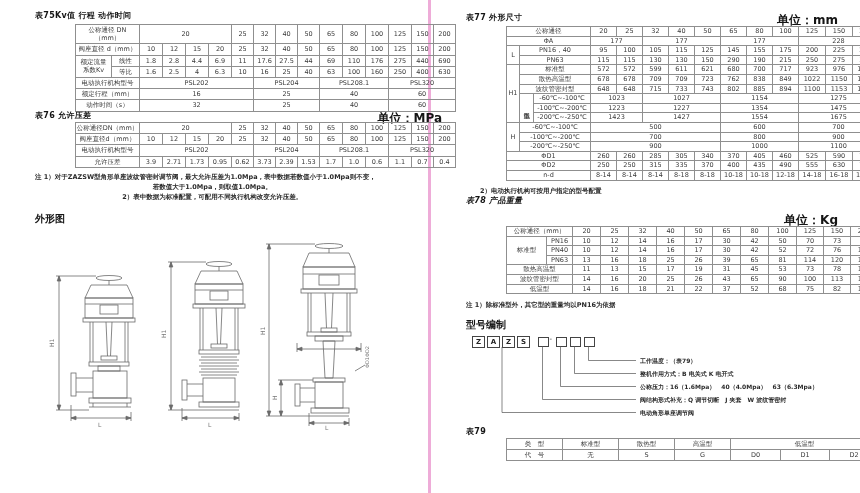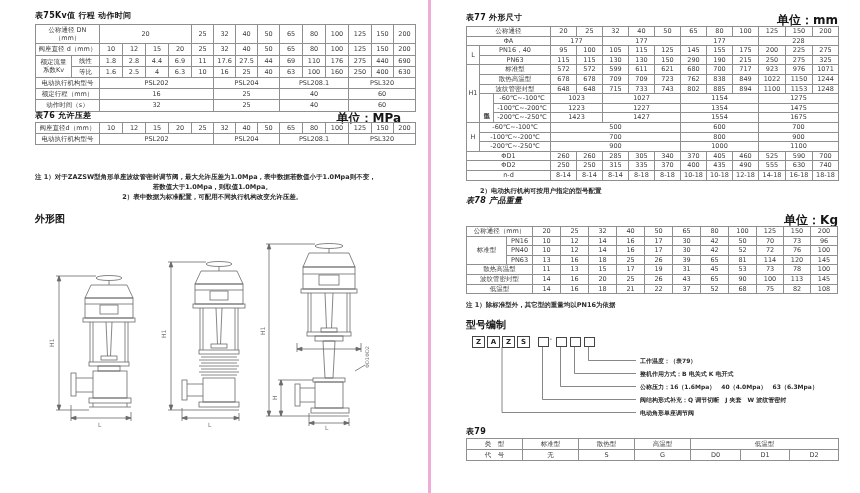--- a/index.html
+++ b/index.html
@@ -2,21 +2,21 @@
 <html><head>
 <meta charset="utf-8">
 <style>
   html,body{margin:0;padding:0;background:#fff;}
   .page{position:relative;width:860px;height:493px;background:#ffffff;overflow:hidden;
         font-family:"DejaVu Sans","Liberation Sans",sans-serif;color:#222;}
   .abs{position:absolute;}
   .title{font-size:8px;font-weight:bold;color:#151515;letter-spacing:0.3px;white-space:nowrap;}
   .unit{font-size:12px;font-weight:bold;color:#151515;white-space:nowrap;}
   .heading{font-size:10px;font-weight:bold;color:#151515;}
-  table{border-collapse:collapse;table-layout:fixed;}
+  table{border-collapse:collapse;table-layout:fixed;margin-left:40px;}
   td{border:0.8px solid #8f8f8f;font-size:6.5px;line-height:8.2px;text-align:center;
      vertical-align:middle;padding:1px 0;color:#3a3a3a;white-space:pre-line;overflow:hidden;}
   table.tight td{padding:0;line-height:8.6px;}
   td.vert{writing-mode:vertical-rl;text-orientation:upright;padding:0;font-size:6px;line-height:7px;}
   .note{font-size:6.5px;line-height:10px;font-weight:600;color:#2a2a2a;white-space:nowrap;}
   .note.ind{padding-left:14px;text-align:center;}
   .cap{position:absolute;transform:translateX(-50%);font-size:7px;font-weight:bold;
        color:#1a1a1a;white-space:nowrap;}
   .pink{position:absolute;top:0;width:2.5px;height:493px;}
   .lbox{position:absolute;width:11px;height:10px;border:0.9px solid #444;font-size:7px;
@@ -140,41 +140,55 @@
           <td colspan="2" rowspan="1">动作时间（s）</td>
           <td colspan="5" rowspan="1">32</td>
           <td colspan="3" rowspan="1">25</td>
           <td colspan="3" rowspan="1">40</td>
           <td colspan="3" rowspan="1">60</td>
         </tr>
       </tbody>
     </table>
 
   <div class="abs title" style="left:35px;top:110px;">表76 允许压差</div>
-  <div class="abs unit" style="right:459px;top:110px;margin-left:20px;">单位：MPa</div>
+  <div class="abs unit" style="right:418px;top:110px;margin-left:20px;">单位：MPa</div>
   <table class="abs" style="left:35px;top:122px;width:380px;">
       <colgroup>
         <col style="width: 36px;">
         <col style="width: 28px;">
         <col style="width: 23px;">
         <col style="width: 23px;">
         <col style="width: 23px;">
         <col style="width: 23px;">
         <col style="width: 22px;">
         <col style="width: 22px;">
         <col style="width: 22px;">
         <col style="width: 22px;">
         <col style="width: 23px;">
         <col style="width: 23px;">
         <col style="width: 23px;">
         <col style="width: 23px;">
         <col style="width: 22px;">
         <col style="width: 22px;">
       </colgroup>
       <tbody>
+        <tr>
+          <td colspan="2" rowspan="1">公称通径DN（mm）</td>
+          <td colspan="4" rowspan="1">20</td>
+          <td colspan="1" rowspan="1">25</td>
+          <td colspan="1" rowspan="1">32</td>
+          <td colspan="1" rowspan="1">40</td>
+          <td colspan="1" rowspan="1">50</td>
+          <td colspan="1" rowspan="1">65</td>
+          <td colspan="1" rowspan="1">80</td>
+          <td colspan="1" rowspan="1">100</td>
+          <td colspan="1" rowspan="1">125</td>
+          <td colspan="1" rowspan="1">150</td>
+          <td colspan="1" rowspan="1">200</td>
+        </tr>
         <tr>
           <td colspan="2" rowspan="1">阀座直径d（mm）</td>
           <td colspan="1" rowspan="1">10</td>
           <td colspan="1" rowspan="1">12</td>
           <td colspan="1" rowspan="1">15</td>
           <td colspan="1" rowspan="1">20</td>
           <td colspan="1" rowspan="1">25</td>
           <td colspan="1" rowspan="1">32</td>
           <td colspan="1" rowspan="1">40</td>
           <td colspan="1" rowspan="1">50</td>
@@ -184,20 +198,37 @@
           <td colspan="1" rowspan="1">125</td>
           <td colspan="1" rowspan="1">150</td>
           <td colspan="1" rowspan="1">200</td>
         </tr>
         <tr>
           <td colspan="2" rowspan="1">电动执行机构型号</td>
           <td colspan="5" rowspan="1">PSL202</td>
           <td colspan="3" rowspan="1">PSL204</td>
           <td colspan="3" rowspan="1">PSL208.1</td>
           <td colspan="3" rowspan="1">PSL320</td>
+        </tr>
+        <tr>
+          <td colspan="2" rowspan="1">允许压差</td>
+          <td colspan="1" rowspan="1">3.9</td>
+          <td colspan="1" rowspan="1">2.71</td>
+          <td colspan="1" rowspan="1">1.73</td>
+          <td colspan="1" rowspan="1">0.95</td>
+          <td colspan="1" rowspan="1">0.62</td>
+          <td colspan="1" rowspan="1">3.73</td>
+          <td colspan="1" rowspan="1">2.39</td>
+          <td colspan="1" rowspan="1">1.53</td>
+          <td colspan="1" rowspan="1">1.7</td>
+          <td colspan="1" rowspan="1">1.0</td>
+          <td colspan="1" rowspan="1">0.6</td>
+          <td colspan="1" rowspan="1">1.1</td>
+          <td colspan="1" rowspan="1">0.7</td>
+          <td colspan="1" rowspan="1">0.4</td>
         </tr>
       </tbody>
     </table>
 
   <div class="abs" style="left:35px;top:172px;">
     <div class="note">注 1）对于ZAZSW型角形单座波纹管密封调节阀，最大允许压差为1.0Mpa，表中数据若数值小于1.0Mpa则不变，</div>
     <div class="note ind">若数值大于1.0Mpa，则取值1.0Mpa。</div>
     <div class="note ind">2）表中数据为标准配置，可配用不同执行机构改变允许压差。</div>
   </div>
 

